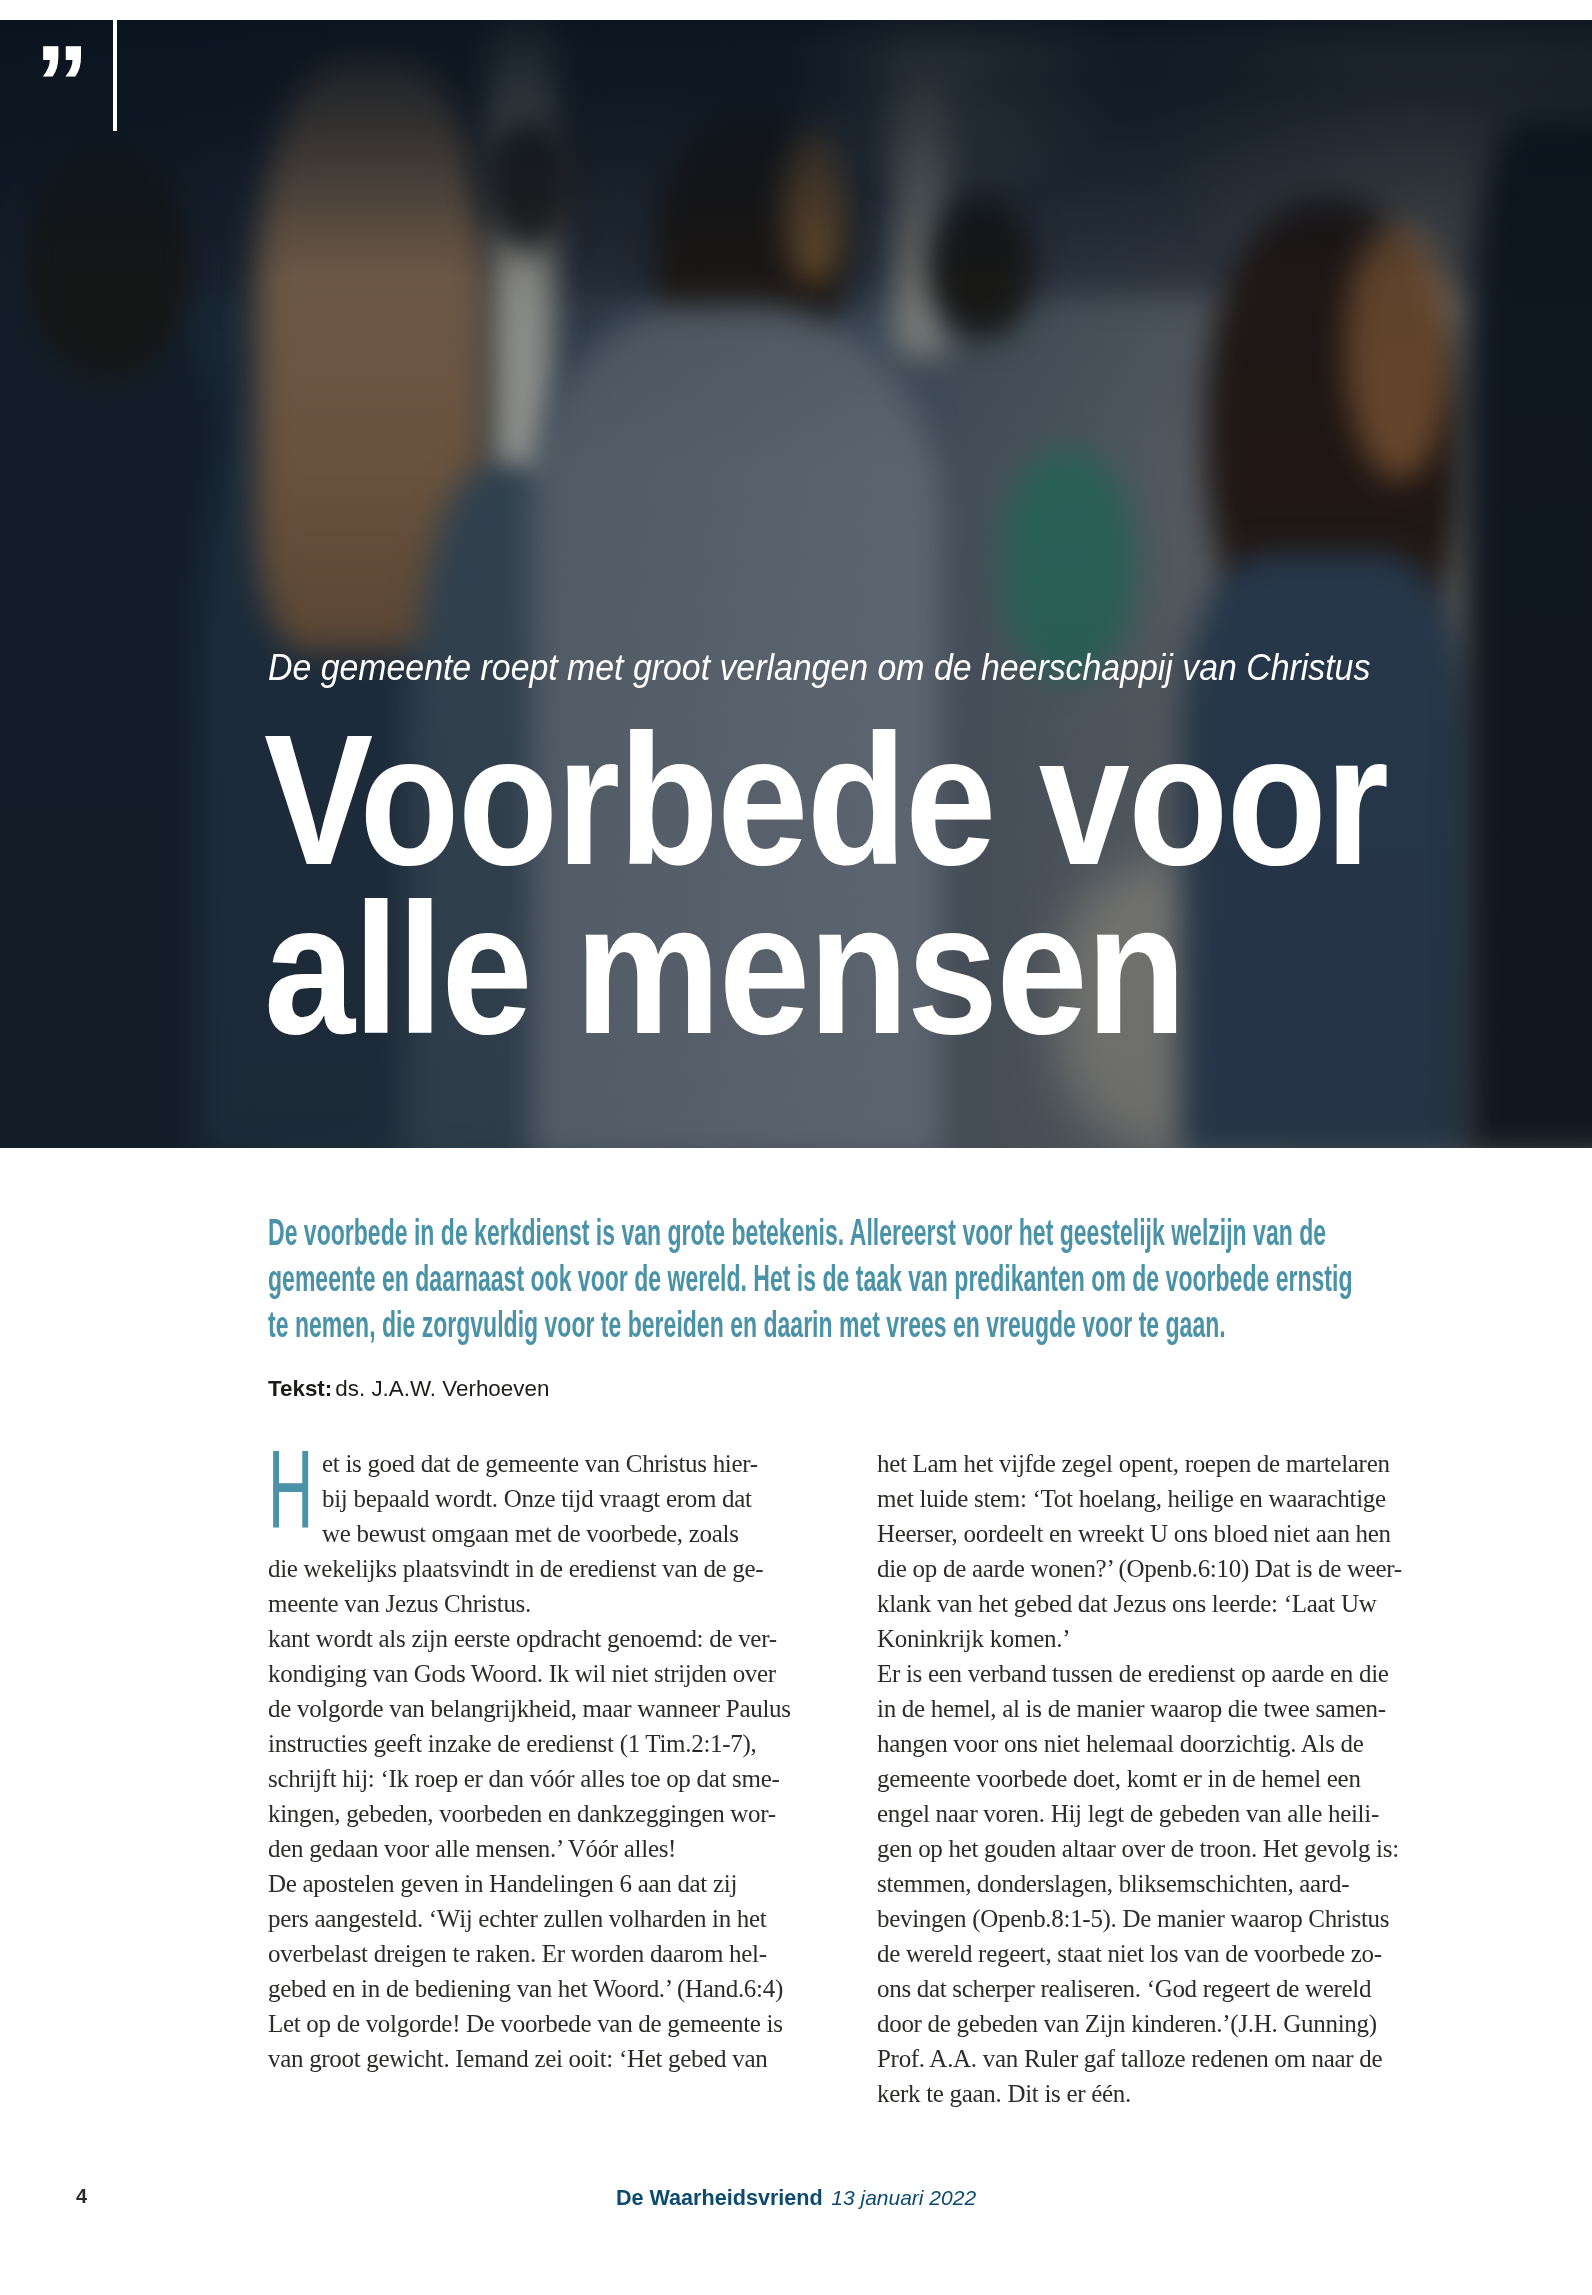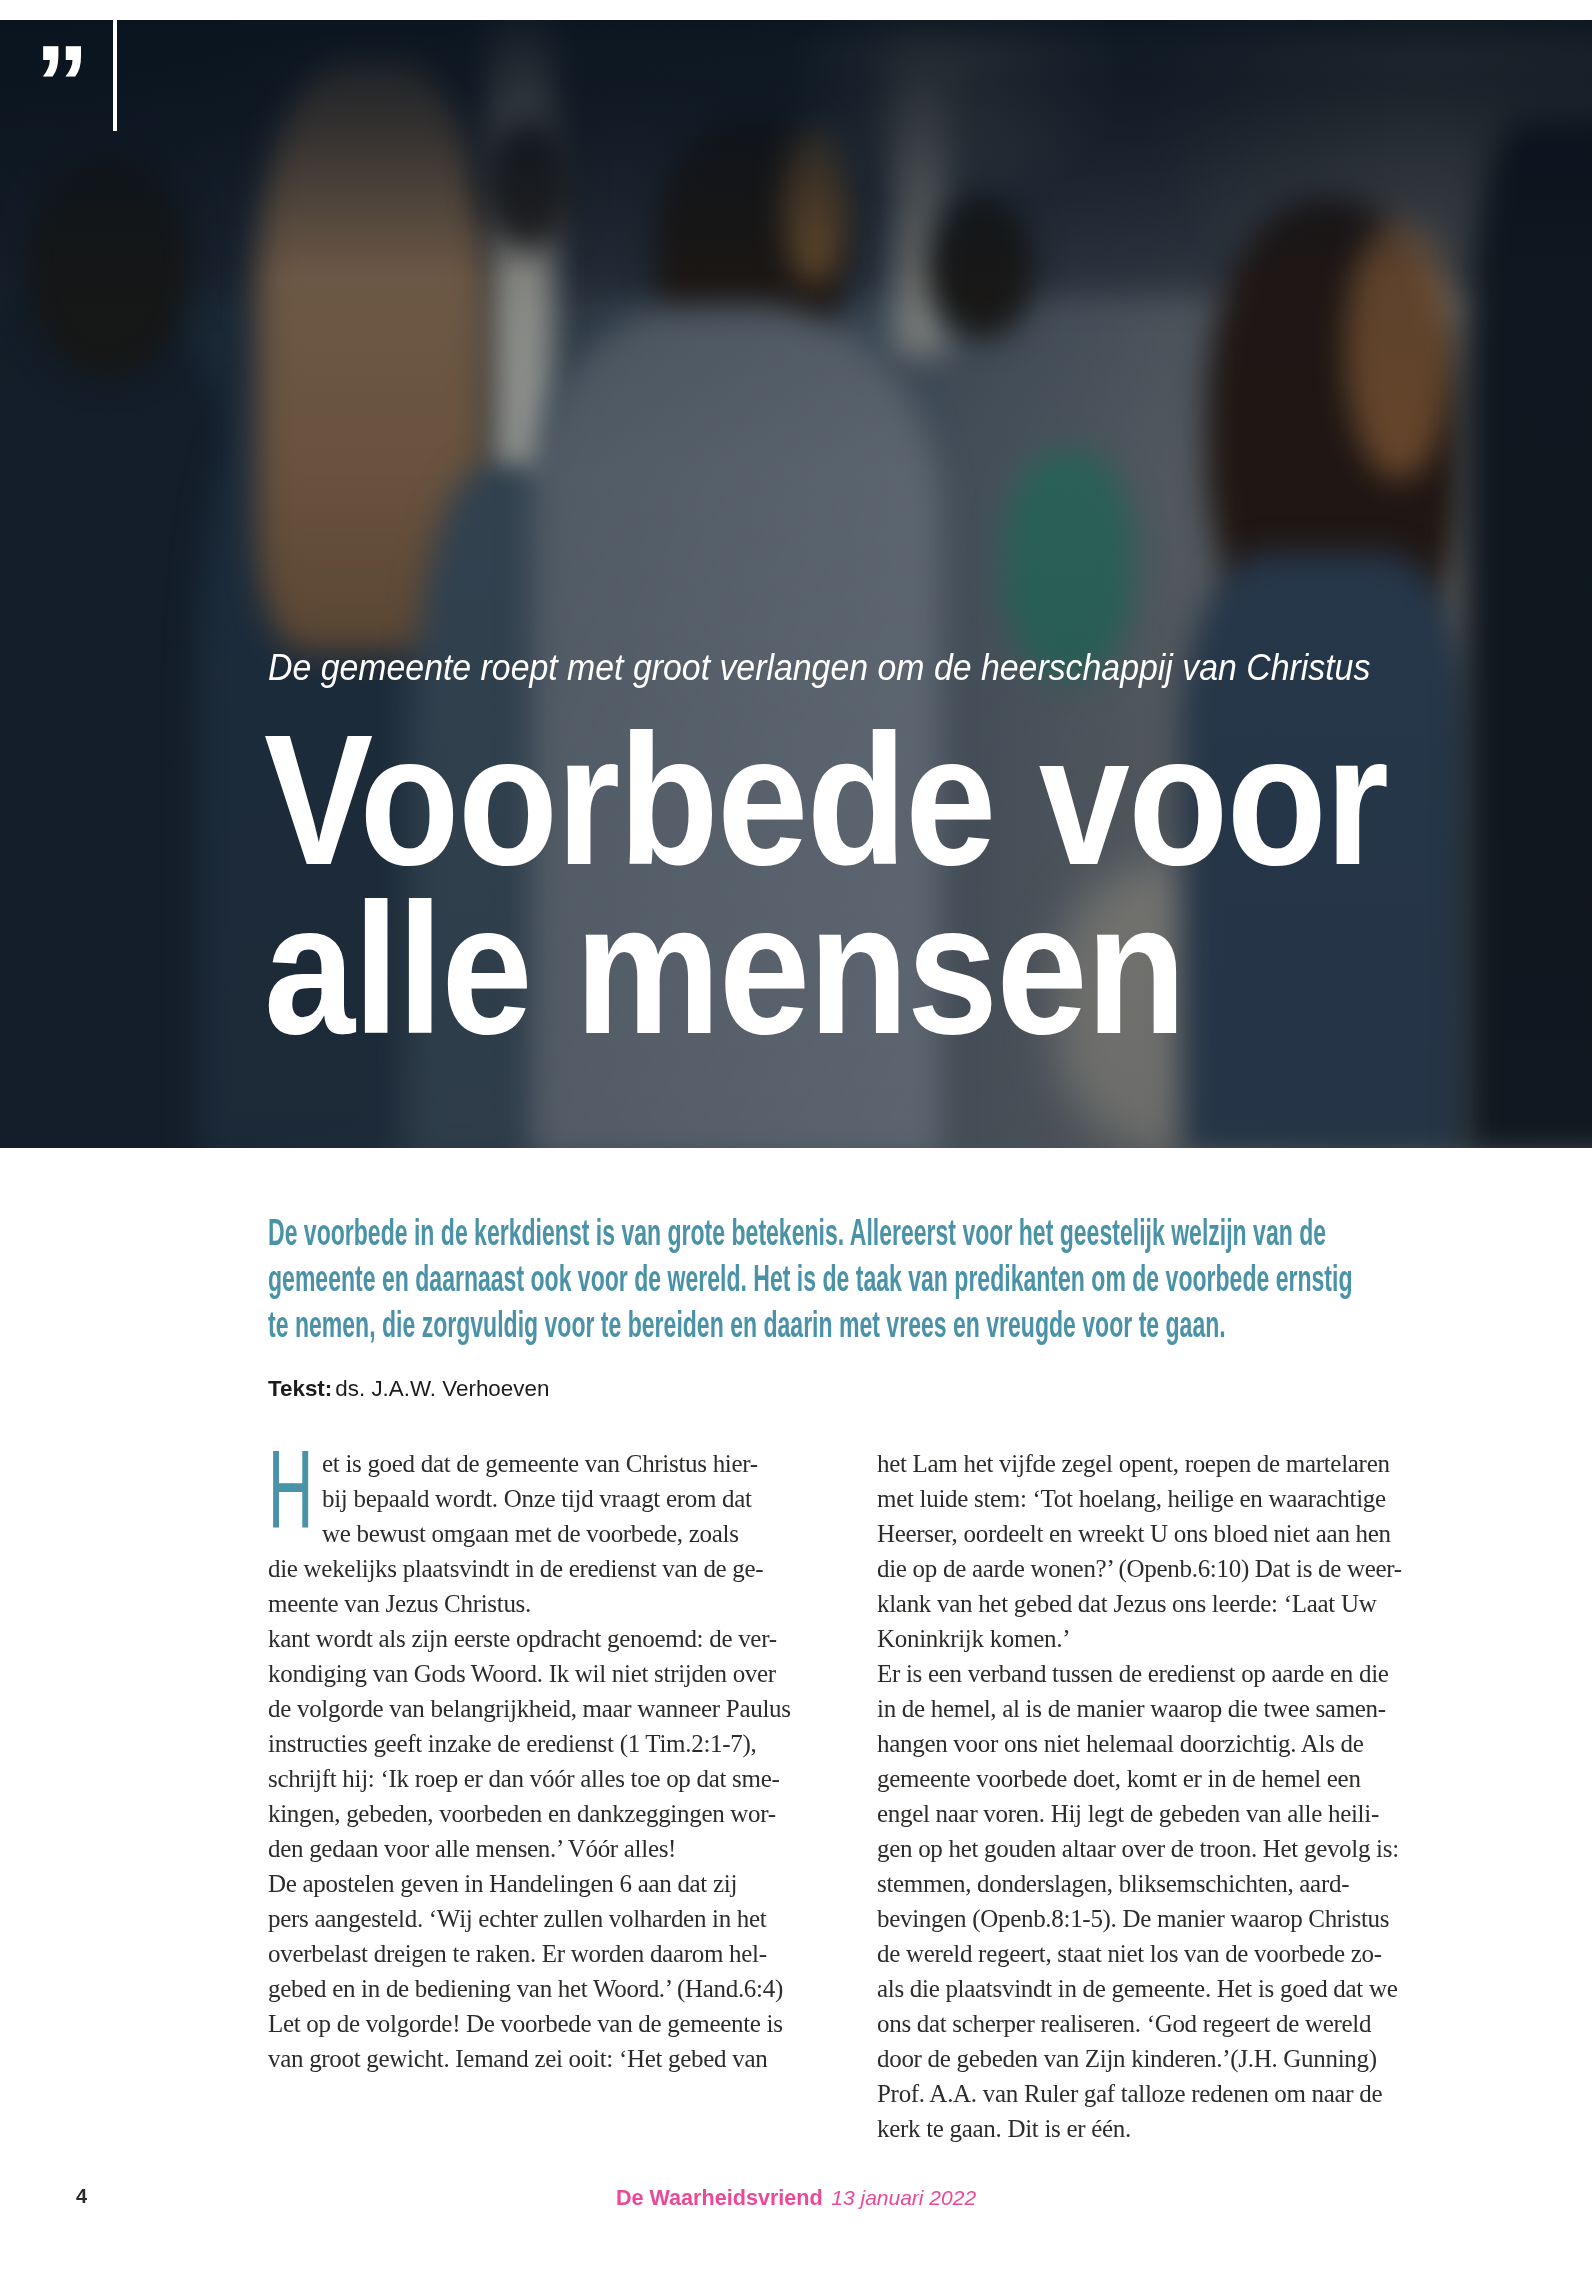--- a/index.html
+++ b/index.html
@@ -54,21 +54,21 @@
     font-family:"Liberation Serif",serif;font-size:25px;letter-spacing:-0.3px;color:#2e2c2a;}
   .col{width:568px;}
   .col .line{white-space:nowrap;height:35px;line-height:35px;}
   .para-first{position:relative;}
   .dropcap{position:absolute;left:0;top:1.7px;font-family:"Liberation Sans",sans-serif;font-size:112px;line-height:84px;
     font-weight:400;color:var(--accent,#4a92a8);transform:scaleX(.56);transform-origin:0 0;}
   .indented{margin-left:54px;}
   
   .footer{position:absolute;left:0;top:2185px;width:1592px;height:31px;}
   .pagenum{position:absolute;left:76px;top:0;font-size:20px;font-weight:bold;color:#2a2a28;}
-  .footer-center{position:absolute;left:0;top:0;width:100%;text-align:center;color:#ec4899;}
+  .footer-center{position:absolute;left:0;top:0;width:100%;text-align:center;color:#0c4a6e;}
   .footer-center b{font-size:21.6px;}
   .footer-center i{font-size:21px;margin-left:8.6px;}
 </style>
 </head>
 <body>
 
 <div class="page">
 
   <div class="hero">
     <div class="ph-base"></div>
@@ -145,21 +145,20 @@
         <div class="line">Koninkrijk komen.’</div>
         <div class="line">Er is een verband tussen de eredienst op aarde en die</div>
         <div class="line">in de hemel, al is de manier waarop die twee samen-</div>
         <div class="line">hangen voor ons niet helemaal doorzichtig. Als de</div>
         <div class="line">gemeente voorbede doet, komt er in de hemel een</div>
         <div class="line">engel naar voren. Hij legt de gebeden van alle heili-</div>
         <div class="line">gen op het gouden altaar over de troon. Het gevolg is:</div>
         <div class="line">stemmen, donderslagen, bliksemschichten, aard-</div>
         <div class="line">bevingen (Openb.8:1-5). De manier waarop Christus</div>
         <div class="line">de wereld regeert, staat niet los van de voorbede zo-</div>
-        <div class="line">als die plaatsvindt in de gemeente. Het is goed dat we</div>
         <div class="line">ons dat scherper realiseren. ‘God regeert de wereld</div>
         <div class="line">door de gebeden van Zijn kinderen.’(J.H. Gunning)</div>
         <div class="line">Prof. A.A. van Ruler gaf talloze redenen om naar de</div>
         <div class="line">kerk te gaan. Dit is er één.</div>
       </div>
   </div>
 
   <div class="footer">
     <span class="pagenum">4</span>
     <div class="footer-center"><b>De Waarheidsvriend</b><i>13 januari 2022</i></div>

